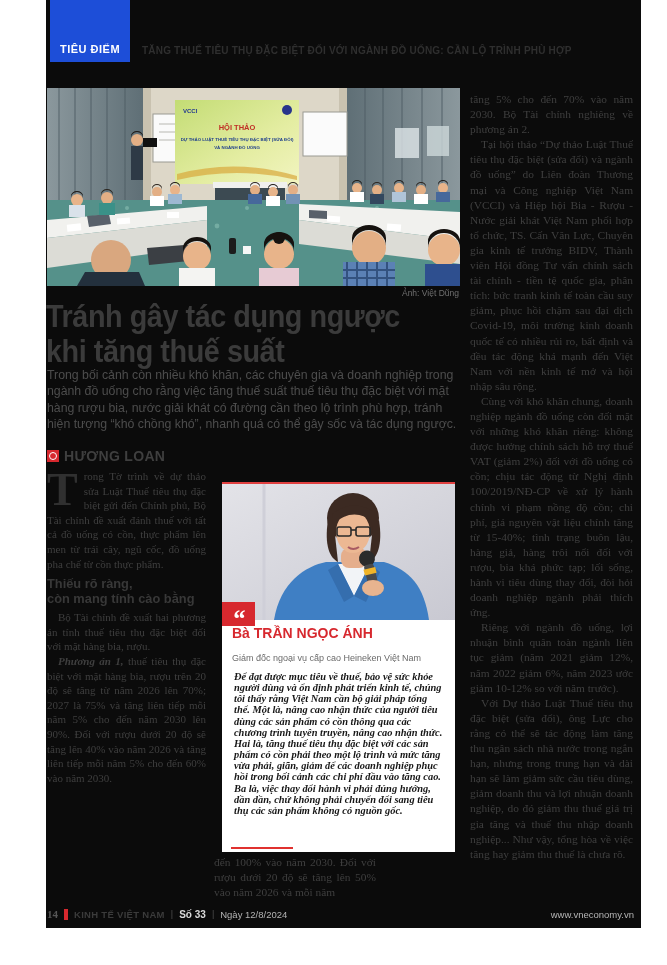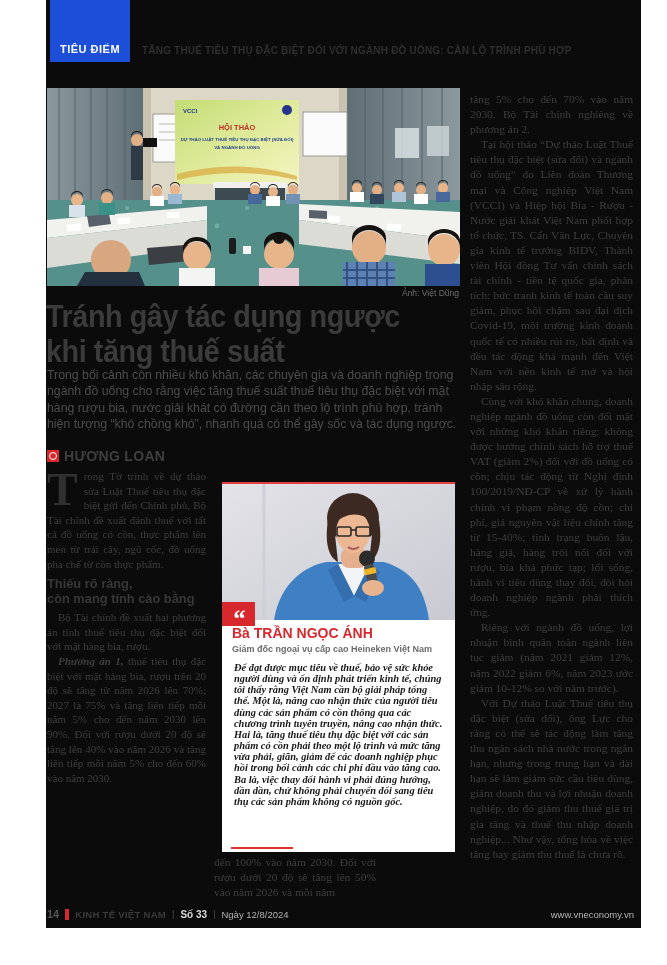--- a/index.html
+++ b/index.html
@@ -34,28 +34,28 @@
   .dropcap{float:left;font-size:46px;line-height:38px;font-weight:bold;color:#303030;margin:2px 6px 0 0;font-family:"Liberation Serif",serif;}
   .subhead{font-family:"Liberation Sans",sans-serif;font-weight:bold;color:#383838;font-size:13.5px;line-height:15px;margin:5px 0 4px 0;transform:scaleX(.95);transform-origin:left;white-space:nowrap;}
   .ital{font-style:italic;font-weight:bold;}
 
   
   .qbox{position:absolute;left:176px;top:482px;width:233px;height:368px;background:#ffffff;border-top:2px solid #e04040;}
   .portrait{width:233px;height:136px;display:block;}
   .qicon{position:absolute;left:0;top:118px;width:33px;height:24px;background:#d7282e;color:#fff;font-family:"Liberation Serif",serif;font-weight:bold;font-style:italic;font-size:26px;line-height:34px;text-align:center;overflow:hidden;}
   .qcap{padding:5px 10px 0 10px;}
   .qspeaker{color:#d7282e;font-weight:bold;font-size:14px;}
-  .qrole{color:#6a6a6a;font-size:9px;margin-top:3px;font-weight:bold;}
+  .qrole{color:#6a6a6a;font-size:9px;margin-top:12px;}
   .qtext{padding:8px 10px 0 12px;font-family:"Liberation Serif",serif;font-weight:bold;font-style:italic;font-size:10.4px;line-height:11.15px;color:#161616;}
   .qline{position:absolute;left:9px;bottom:3px;width:62px;height:2px;background:#e0312f;}
 
   
   .footer{position:absolute;left:1px;top:908px;width:587px;display:flex;justify-content:space-between;align-items:center;}
   .fleft{display:flex;align-items:center;gap:6px;}
-  .fnum{font-size:11px;font-weight:bold;color:#565656;}
+  .fnum{font-size:11px;font-weight:bold;color:#565656;font-family:Liberation Serif, serif;}
   .fbar{width:4px;height:11px;background:#d7282e;}
   .fmag{font-size:9.5px;font-weight:bold;color:#3b3b3b;letter-spacing:.3px;}
   .fsep{color:#4f4f4f;font-size:9px;}
   .fissue{font-size:10px;font-weight:bold;color:#d9d9d9;}
   .fdate{font-size:9.5px;color:#b3b3b3;}
   .fsite{font-size:9.5px;color:#b5b5b5;}
 </style>
 </head>
 <body>
 

